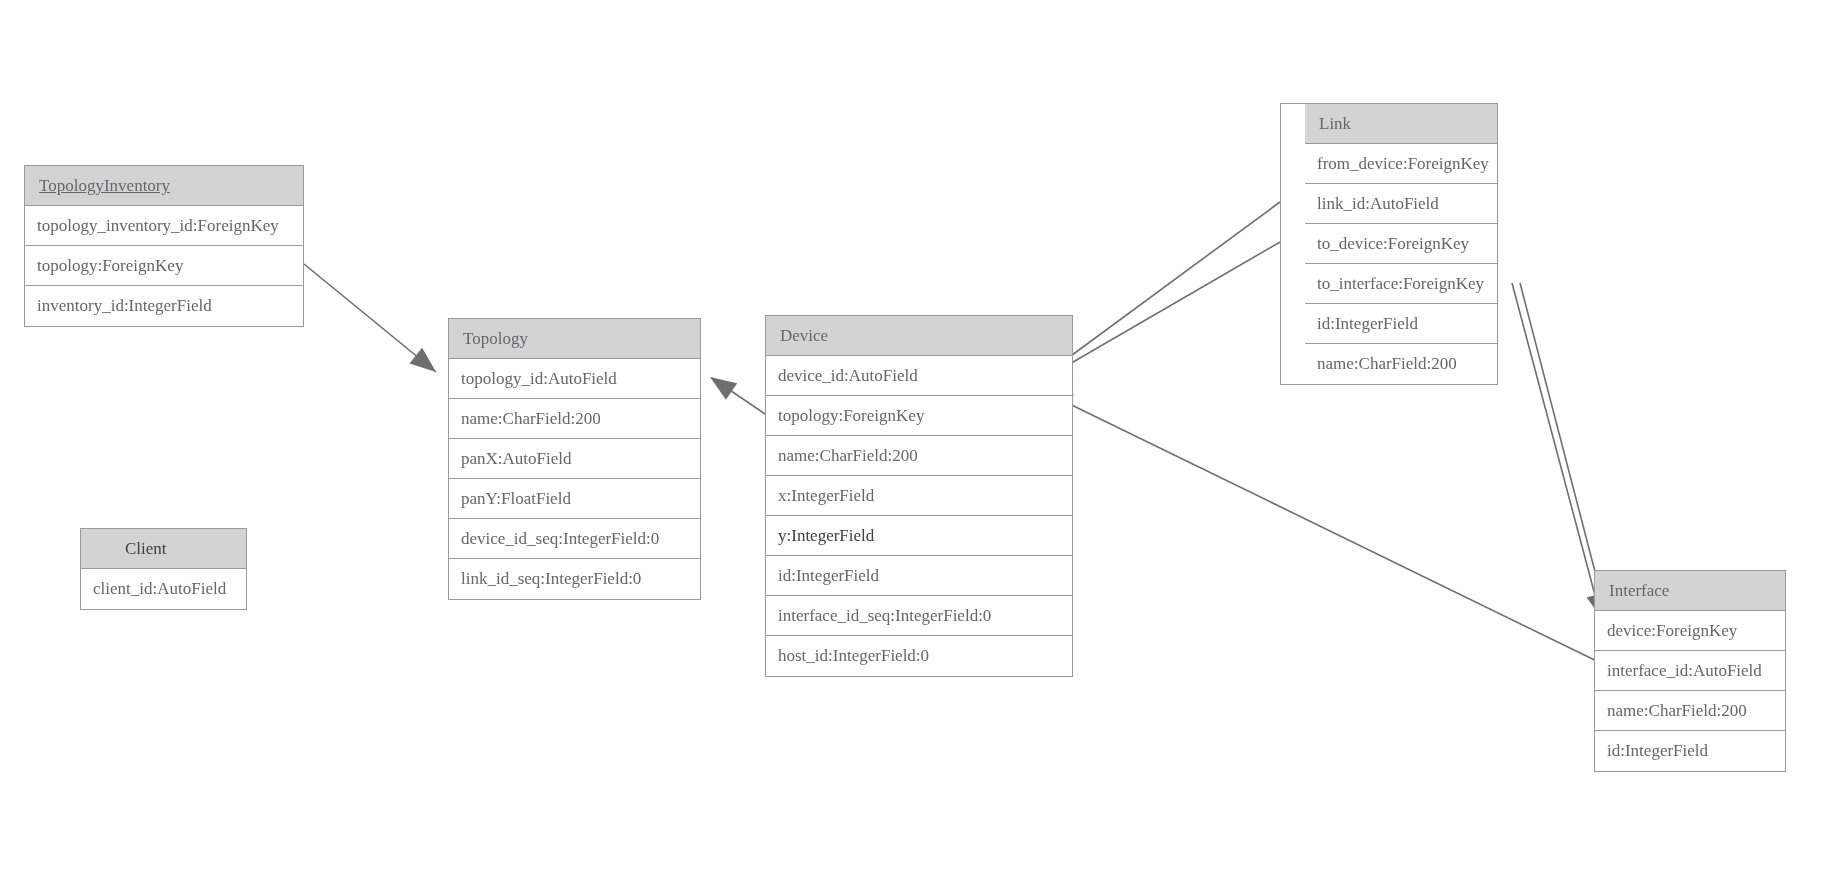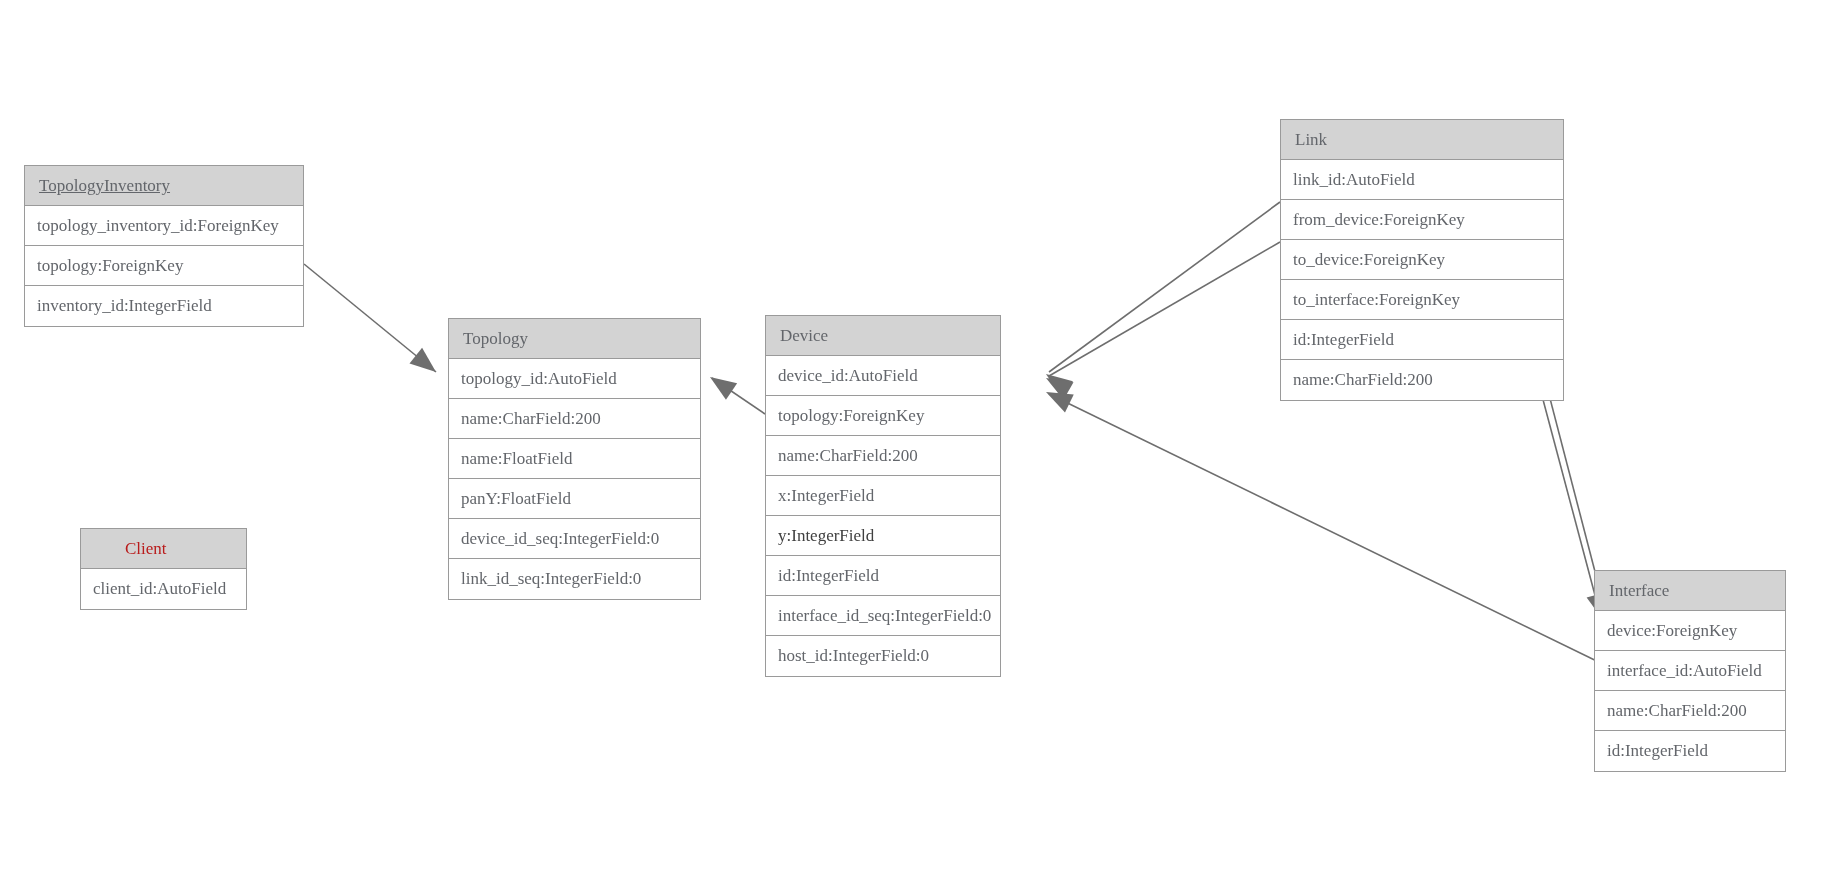--- a/index.html
+++ b/index.html
@@ -98,47 +98,47 @@
   </svg>
 
   <div id="entity-layer">
       <div class="entity" style="left: 24px; top: 165px; width: 280px; border-color: rgb(154, 154, 154);">
         <div class="entity-header" style="background: rgb(211, 211, 211); color: rgb(99, 102, 107); border-bottom-color: rgb(154, 154, 154); text-decoration: underline;">TopologyInventory</div>
         <div class="entity-field" style="color: rgb(99, 102, 107); border-bottom-color: rgb(154, 154, 154);">topology_inventory_id:ForeignKey</div>
         <div class="entity-field" style="color: rgb(99, 102, 107); border-bottom-color: rgb(154, 154, 154);">topology:ForeignKey</div>
         <div class="entity-field" style="color: rgb(99, 102, 107); border-bottom-color: rgb(154, 154, 154);">inventory_id:IntegerField</div>
       </div>
       <div class="entity" style="left: 80px; top: 528px; width: 167px; border-color: rgb(154, 154, 154);">
-        <div class="entity-header" style="background: rgb(211, 211, 211); color: #b91c1c; border-bottom-color: rgb(154, 154, 154); padding-left: 44px;">Client</div>
+        <div class="entity-header" style="background: rgb(211, 211, 211); color: #404040; border-bottom-color: rgb(154, 154, 154); padding-left: 44px;">Client</div>
         <div class="entity-field" style="color: rgb(99, 102, 107); border-bottom-color: rgb(154, 154, 154);">client_id:AutoField</div>
       </div>
       <div class="entity" style="left: 448px; top: 318px; width: 253px; border-color: rgb(154, 154, 154);">
         <div class="entity-header" style="background: rgb(211, 211, 211); color: rgb(99, 102, 107); border-bottom-color: rgb(154, 154, 154);">Topology</div>
         <div class="entity-field" style="color: rgb(99, 102, 107); border-bottom-color: rgb(154, 154, 154);">topology_id:AutoField</div>
         <div class="entity-field" style="color: rgb(99, 102, 107); border-bottom-color: rgb(154, 154, 154);">name:CharField:200</div>
-        <div class="entity-field" style="color: rgb(99, 102, 107); border-bottom-color: rgb(154, 154, 154);">name:FloatField</div>
+        <div class="entity-field" style="color: rgb(99, 102, 107); border-bottom-color: rgb(154, 154, 154);">panX:AutoField</div>
         <div class="entity-field" style="color: rgb(99, 102, 107); border-bottom-color: rgb(154, 154, 154);">panY:FloatField</div>
         <div class="entity-field" style="color: rgb(99, 102, 107); border-bottom-color: rgb(154, 154, 154);">device_id_seq:IntegerField:0</div>
         <div class="entity-field" style="color: rgb(99, 102, 107); border-bottom-color: rgb(154, 154, 154);">link_id_seq:IntegerField:0</div>
       </div>
-      <div class="entity" style="left: 765px; top: 315px; width: 236px; border-color: rgb(154, 154, 154);">
+      <div class="entity" style="left: 765px; top: 315px; width: 308px; border-color: rgb(154, 154, 154);">
         <div class="entity-header" style="background: rgb(211, 211, 211); color: rgb(99, 102, 107); border-bottom-color: rgb(154, 154, 154);">Device</div>
         <div class="entity-field" style="color: rgb(99, 102, 107); border-bottom-color: rgb(154, 154, 154);">device_id:AutoField</div>
         <div class="entity-field" style="color: rgb(99, 102, 107); border-bottom-color: rgb(154, 154, 154);">topology:ForeignKey</div>
         <div class="entity-field" style="color: rgb(99, 102, 107); border-bottom-color: rgb(154, 154, 154);">name:CharField:200</div>
         <div class="entity-field" style="color: rgb(99, 102, 107); border-bottom-color: rgb(154, 154, 154);">x:IntegerField</div>
         <div class="entity-field" style="color: #404040; border-bottom-color: rgb(154, 154, 154);">y:IntegerField</div>
         <div class="entity-field" style="color: rgb(99, 102, 107); border-bottom-color: rgb(154, 154, 154);">id:IntegerField</div>
         <div class="entity-field" style="color: rgb(99, 102, 107); border-bottom-color: rgb(154, 154, 154);">interface_id_seq:IntegerField:0</div>
         <div class="entity-field" style="color: rgb(99, 102, 107); border-bottom-color: rgb(154, 154, 154);">host_id:IntegerField:0</div>
       </div>
-      <div class="entity" style="left: 1280px; top: 119px; width: 284px; border-color: rgb(154, 154, 154);">
+      <div class="entity" style="left: 1280px; top: 103px; width: 218px; border-color: rgb(154, 154, 154); padding-left: 24px;">
         <div class="entity-header" style="background: rgb(211, 211, 211); color: rgb(99, 102, 107); border-bottom-color: rgb(154, 154, 154);">Link</div>
+        <div class="entity-field" style="color: rgb(99, 102, 107); border-bottom-color: rgb(154, 154, 154);">from_device:ForeignKey</div>
         <div class="entity-field" style="color: rgb(99, 102, 107); border-bottom-color: rgb(154, 154, 154);">link_id:AutoField</div>
-        <div class="entity-field" style="color: rgb(99, 102, 107); border-bottom-color: rgb(154, 154, 154);">from_device:ForeignKey</div>
         <div class="entity-field" style="color: rgb(99, 102, 107); border-bottom-color: rgb(154, 154, 154);">to_device:ForeignKey</div>
         <div class="entity-field" style="color: rgb(99, 102, 107); border-bottom-color: rgb(154, 154, 154);">to_interface:ForeignKey</div>
         <div class="entity-field" style="color: rgb(99, 102, 107); border-bottom-color: rgb(154, 154, 154);">id:IntegerField</div>
         <div class="entity-field" style="color: rgb(99, 102, 107); border-bottom-color: rgb(154, 154, 154);">name:CharField:200</div>
       </div>
       <div class="entity" style="left: 1594px; top: 570px; width: 192px; border-color: rgb(154, 154, 154);">
         <div class="entity-header" style="background: rgb(211, 211, 211); color: rgb(99, 102, 107); border-bottom-color: rgb(154, 154, 154);">Interface</div>
         <div class="entity-field" style="color: rgb(99, 102, 107); border-bottom-color: rgb(154, 154, 154);">device:ForeignKey</div>
         <div class="entity-field" style="color: rgb(99, 102, 107); border-bottom-color: rgb(154, 154, 154);">interface_id:AutoField</div>
         <div class="entity-field" style="color: rgb(99, 102, 107); border-bottom-color: rgb(154, 154, 154);">name:CharField:200</div>

